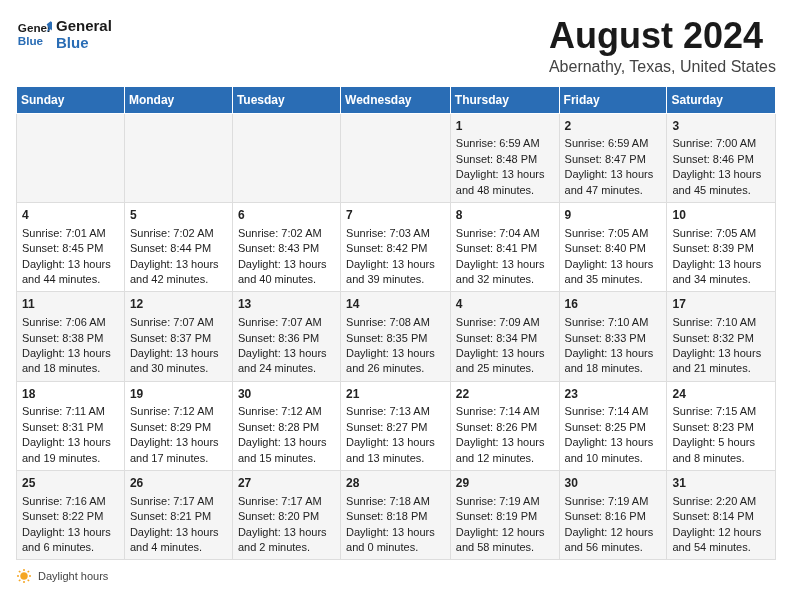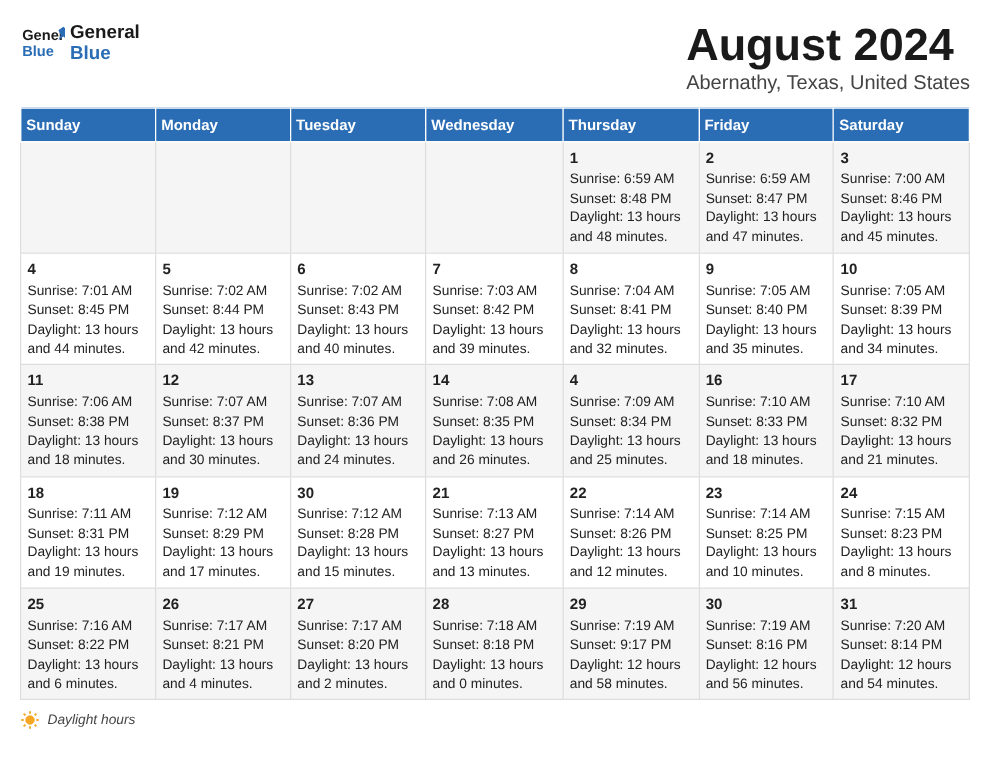--- a/index.html
+++ b/index.html
@@ -79,21 +79,20 @@
     .empty-cell {
       background-color: #f5f5f5;
     }
     .footer {
       margin-top: 8px;
       font-size: 11px;
       color: #444;
       display: flex;
       align-items: center;
       gap: 6px;
-      font-style: italic;
     }
   </style>
 </head>
 <body>
 
 <div class="header-area">
   <div class="logo">
     <svg class="logo-icon" viewBox="0 0 40 40" xmlns="http://www.w3.org/2000/svg">
       <text x="2" y="18" font-family="Arial" font-weight="bold" font-size="13" fill="#1a1a1a">General</text>
       <text x="2" y="32" font-family="Arial" font-weight="bold" font-size="13" fill="#2a6db5">Blue</text>
@@ -271,21 +270,21 @@
         <td>
           <span class="day-num">23</span>
           <div>Sunrise: 7:14 AM</div>
           <div>Sunset: 8:25 PM</div>
           <div>Daylight: 13 hours and 10 minutes.</div>
         </td>
         <td>
           <span class="day-num">24</span>
           <div>Sunrise: 7:15 AM</div>
           <div>Sunset: 8:23 PM</div>
-          <div>Daylight: 13 hours and 8 minutes.</div>
+          <div>Daylight: 5 hours and 8 minutes.</div>
         </td>
       </tr>
       <tr>
         <td>
           <span class="day-num">25</span>
           <div>Sunrise: 7:16 AM</div>
           <div>Sunset: 8:22 PM</div>
           <div>Daylight: 13 hours and 6 minutes.</div>
         </td>
         <td>
@@ -302,32 +301,32 @@
         </td>
         <td>
           <span class="day-num">28</span>
           <div>Sunrise: 7:18 AM</div>
           <div>Sunset: 8:18 PM</div>
           <div>Daylight: 13 hours and 0 minutes.</div>
         </td>
         <td>
           <span class="day-num">29</span>
           <div>Sunrise: 7:19 AM</div>
-          <div>Sunset: 9:17 PM</div>
+          <div>Sunset: 8:19 PM</div>
           <div>Daylight: 12 hours and 58 minutes.</div>
         </td>
         <td>
           <span class="day-num">30</span>
           <div>Sunrise: 7:19 AM</div>
           <div>Sunset: 8:16 PM</div>
           <div>Daylight: 12 hours and 56 minutes.</div>
         </td>
         <td>
           <span class="day-num">31</span>
-          <div>Sunrise: 7:20 AM</div>
+          <div>Sunrise: 2:20 AM</div>
           <div>Sunset: 8:14 PM</div>
           <div>Daylight: 12 hours and 54 minutes.</div>
         </td>
       </tr>
     </tbody>
 </table>
 
 <div class="footer">
   <svg width="16" height="16" viewBox="0 0 16 16">
     <circle cx="8" cy="8" r="3.5" fill="#f5a623" stroke="#f5a623" stroke-width="0.5"></circle>

